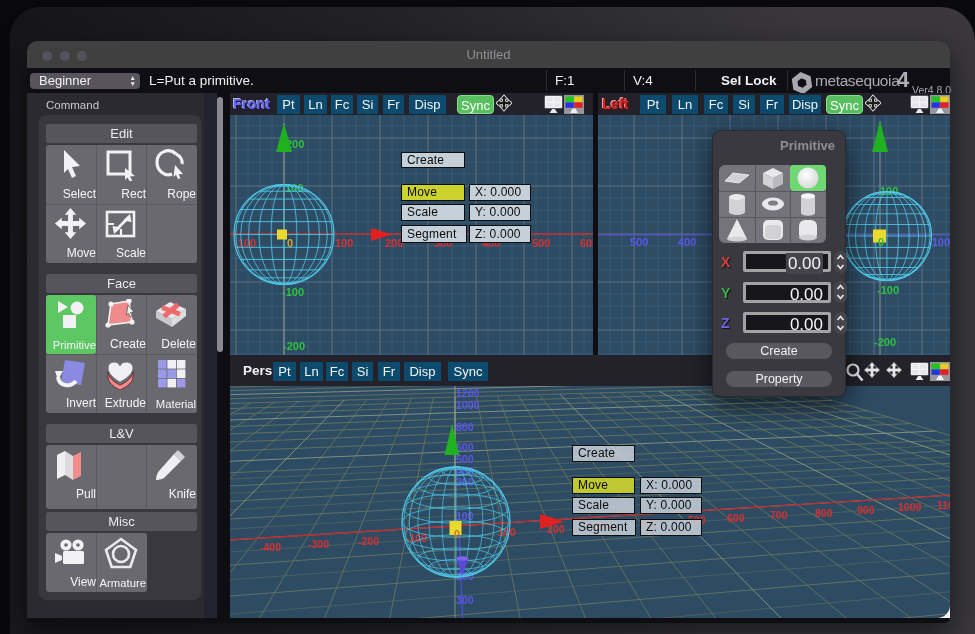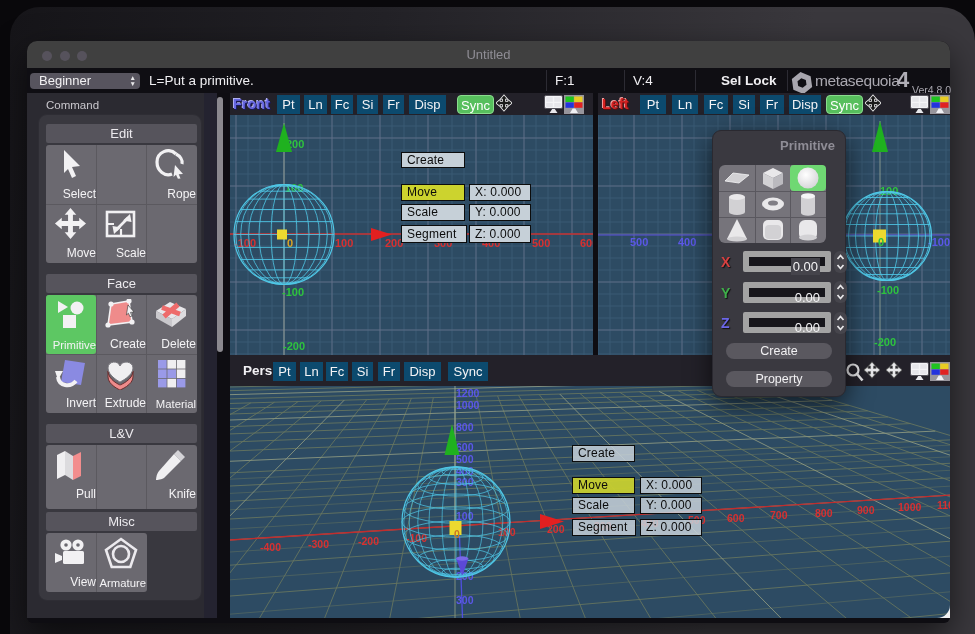--- a/index.html
+++ b/index.html
@@ -39,22 +39,22 @@
 .dlg{position:absolute;left:712px;top:130px;width:134px;height:267px;background:#3a3940;border-radius:9px;
  box-shadow:0 8px 26px rgba(0,0,0,0.65);border:1px solid #2a2930}
 .dlgtitle{position:absolute;right:10px;top:7px;color:#8f8d96;font-size:13px;font-weight:bold}
 .pgrid{position:absolute;left:6px;top:34px;width:107px;height:78px;background:#76747b;border-radius:6px}
 .pcell{position:absolute;width:35.6px;height:26px}
 .pcell svg{position:absolute;left:5px;top:1px}
 .pgline-v{position:absolute;top:0;width:1px;height:100%;background:#5a585f}
 .pgline-h{position:absolute;left:0;width:100%;height:1px;background:#5a585f}
 .axrow{position:absolute;left:8px;width:126px;height:22px}
 .axlet{position:absolute;left:0;top:3px;font-size:14px;font-weight:bold;text-shadow:1px 1px 1px #111}
-.axbox{position:absolute;left:22px;top:0;width:88px;height:21px;background:#17161b;border:6px solid #a3a3a3;border-radius:2px;
- color:#f4f3f5;font-size:13px;line-height:19px;text-align:right;padding-right:5px}
+.axbox{position:absolute;left:22px;top:0;width:88px;height:21px;background:#17161b;border:3px solid #a3a3a3;border-radius:2px;
+ color:#f4f3f5;font-size:17px;line-height:19px;text-align:right;padding-right:5px}
 .spin{position:absolute;left:113px;top:-0.5px;width:13px;height:22px;background:#46454c;border-radius:6px;color:#dddce0}
 .dlgbtn{position:absolute;left:13px;width:106px;height:16px;background:#5a585f;border-radius:8px;color:#f2f1f3;
  font-size:12.5px;text-align:center;line-height:16px}
 </style></head><body>
 <div class="shell"></div>
 <div class="win"></div>
 <div class="titlebar">
     <div class="tl" style="left:15px"></div>
     <div class="tl" style="left:32.5px"></div>
     <div class="tl" style="left:50px"></div>
@@ -84,20 +84,27 @@
 <div class="hdr" style="top:124px">Edit</div>
 <div class="grid" style="top:145px;height:118px;width:151px">
     <div class="vline" style="left:50px"></div>
     <div class="vline" style="left:100px"></div>
     <div class="hline" style="top:59px"></div>
     <div class="cell" style="left:0px;top:0px">
       <svg width="34" height="32" viewBox="0 0 34 32">
         <polygon points="10,1 26,17 18,18 22,27 18,29 14,20 10,24" fill="#f2f1f3"></polygon>
       </svg>
       <div class="lbl" style="">Select</div>
+    </div>
+    <div class="cell" style="left:50px;top:0px">
+      <svg width="34" height="32" viewBox="0 0 34 32">
+        <rect x="4" y="3" width="22" height="22" fill="none" stroke="#f2f1f3" stroke-width="3"></rect>
+        <polygon points="21,19 31,27 26,27.6 28.4,32 25.6,32 23.4,28.4 21,31" fill="#f2f1f3"></polygon>
+      </svg>
+      <div class="lbl" style="">Rect</div>
     </div>
     <div class="cell" style="left:100px;top:0px">
       <svg width="34" height="32" viewBox="0 0 34 32">
         <path d="M22 5 C15 -2 3 3 3 13 C3 22 11 28 18 25" fill="none" stroke="#f2f1f3" stroke-width="3.2"></path>
         <path d="M22 5 C26 7 29 11 28 15" fill="none" stroke="#f2f1f3" stroke-width="3.2"></path>
         <polygon points="21,16 29,25 24.7,25.2 26.5,29.6 23.9,29.8 22,25.7 19.5,28" fill="#f2f1f3"></polygon>
       </svg>
       <div class="lbl" style="">Rope</div>
     </div>
     <div class="cell" style="left:0px;top:59px">

